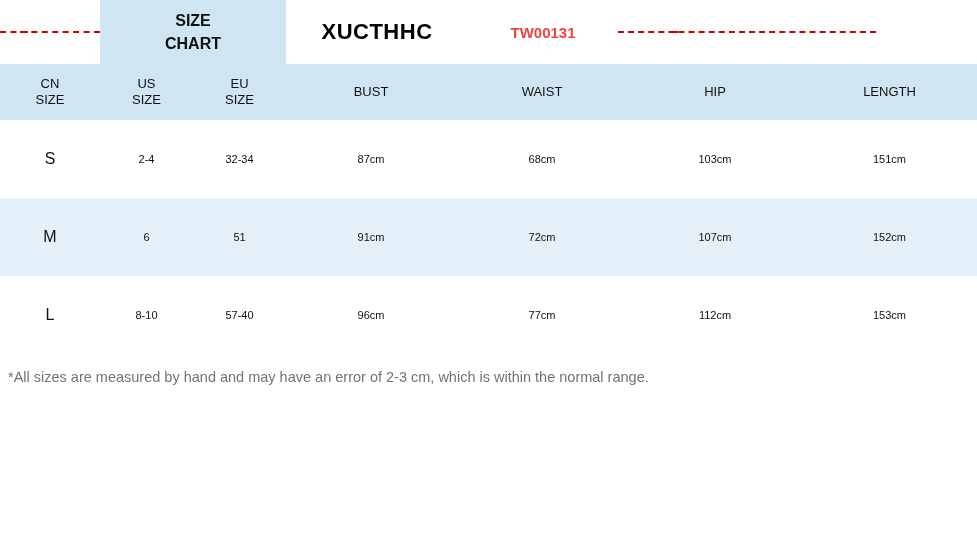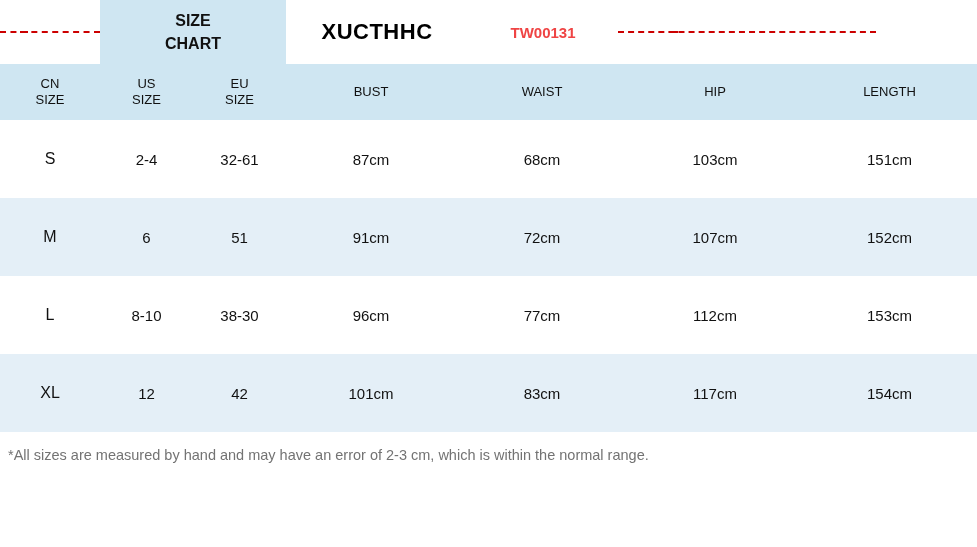--- a/index.html
+++ b/index.html
@@ -104,21 +104,21 @@
     font-size: 13px;
     height: 54px;
     line-height: 1.25;
     font-weight: normal;
   }
   thead th.multi {
     font-size: 13px;
   }
   tbody td {
     height: 76px;
-    font-size: 15px;
+    font-size: 11px;
     color: #111;
   }
   tbody tr.odd td { background: #ffffff; }
   tbody tr.even td { background: #e4eff7; }
   tbody td.size-col { font-size: 16px; }
 
   
   col.c-cn { width: 100px; }
   col.c-us { width: 93px; }
   col.c-eu { width: 93px; }
@@ -190,53 +190,44 @@
         <th>BUST</th>
         <th>WAIST</th>
         <th>HIP</th>
         <th>LENGTH</th>
       </tr>
     </thead>
     <tbody>
       <tr class="odd">
         <td class="size-col">S</td>
         <td>2-4</td>
-        <td>32-61</td>
+        <td>32-34</td>
         <td>87cm</td>
         <td>68cm</td>
         <td>103cm</td>
         <td>151cm</td>
       </tr>
       <tr class="even">
         <td class="size-col">M</td>
         <td>6</td>
         <td>51</td>
         <td>91cm</td>
         <td>72cm</td>
         <td>107cm</td>
         <td>152cm</td>
       </tr>
       <tr class="odd">
         <td class="size-col">L</td>
         <td>8-10</td>
-        <td>38-30</td>
+        <td>57-40</td>
         <td>96cm</td>
         <td>77cm</td>
         <td>112cm</td>
         <td>153cm</td>
       </tr>
-      <tr class="even">
-        <td class="size-col">XL</td>
-        <td>12</td>
-        <td>42</td>
-        <td>101cm</td>
-        <td>83cm</td>
-        <td>117cm</td>
-        <td>154cm</td>
-      </tr>
     </tbody>
   </table>
 
   <div class="notes">
     <p>*All sizes are measured by hand and may have an error of 2-3 cm, which is within the normal range.</p>
   </div>
 
 </div>
 
 </body></html>

